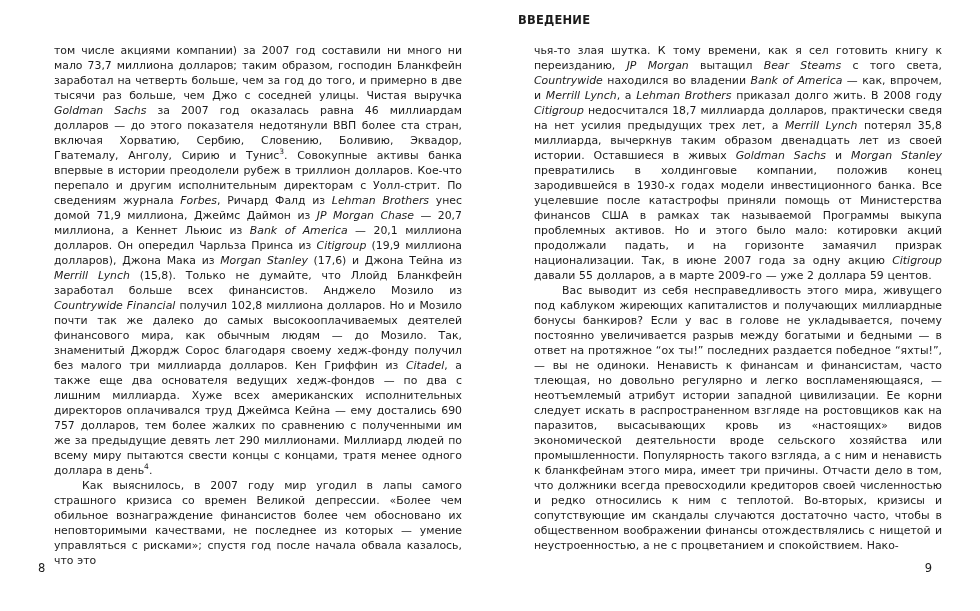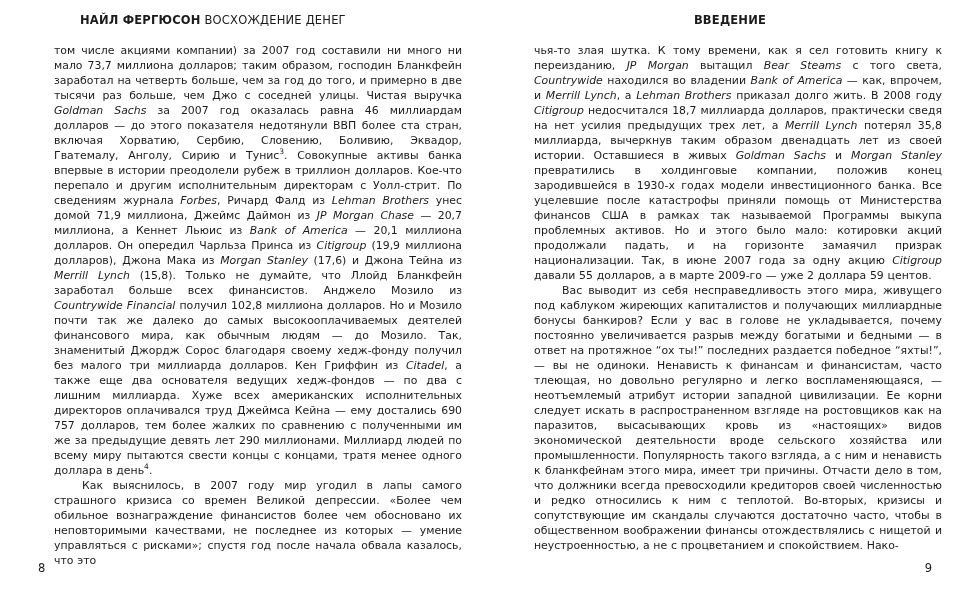--- a/index.html
+++ b/index.html
@@ -20,21 +20,21 @@
   .page-left  { left: 38px; }
   .page-right { left: 518px; }
   .running-head {
     position: absolute;
     top: 13px; left: 0; right: 0;
     font-size: 11.5px;
     letter-spacing: 0.2px;
     white-space: nowrap;
   }
   .running-head.head-left { padding-left: 42px; }
-  .running-head.head-right { text-align: center; }
+  .running-head.head-right { text-align: left; }
   .head-author { font-weight: bold; }
   .head-title  { font-weight: normal; }
   .head-section { font-weight: bold; }
   .page-body {
     position: absolute;
     top: 43px; left: 16px; right: 0;
     font-size: 10.9px;
     line-height: 15px;
     text-align: justify;
     word-spacing: 0.3px;
@@ -52,25 +52,20 @@
     top: 561px;
     font-size: 11.5px;
   }
   .page-left .page-number  { left: 0; }
   .page-right .page-number { right: 10px; }
 </style>
 </head>
 <body>
 
 <div class="page page-left">
-  <div class="running-head head-left">
-    <span class="head-author">НАЙЛ ФЕРГЮСОН</span>
-    <span> </span>
-    <span class="head-title">ВОСХОЖДЕНИЕ ДЕНЕГ</span>
-  </div>
   <div class="page-body">
       <p class="para"><span>том числе акциями компании) за 2007 год составили ни много ни мало 73,7 миллиона долларов; таким образом, господин Бланкфейн заработал на четверть больше, чем за год до того, и примерно в две тысячи раз больше, чем Джо с соседней улицы. Чистая выручка </span><i>Goldman Sachs</i><span> за 2007 год оказалась равна 46 миллиардам долларов — до этого показателя недотянули ВВП более ста стран, включая Хорватию, Сербию, Словению, Боливию, Эквадор, Гватемалу, Анголу, Сирию и Тунис</span><sup>3</sup><span>. Совокупные активы банка впервые в истории преодолели рубеж в триллион долларов. Кое-что перепало и другим исполнительным директорам с Уолл-стрит. По сведениям журнала </span><i>Forbes</i><span>, Ричард Фалд из </span><i>Lehman Brothers</i><span> унес домой 71,9 миллиона, Джеймс Даймон из </span><i>JP Morgan Chase</i><span> — 20,7 миллиона, а Кеннет Льюис из </span><i>Bank of America</i><span> — 20,1 миллиона долларов. Он опередил Чарльза Принса из </span><i>Citigroup</i><span> (19,9 миллиона долларов), Джона Мака из </span><i>Morgan Stanley</i><span> (17,6) и Джона Тейна из </span><i>Merrill Lynch</i><span> (15,8). Только не думайте, что Ллойд Бланкфейн заработал больше всех финансистов. Анджело Мозило из </span><i>Countrywide Financial</i><span> получил 102,8 миллиона долларов. Но и Мозило почти так же далеко до самых высокооплачиваемых деятелей финансового мира, как обычным людям — до Мозило. Так, знаменитый Джордж Сорос благодаря своему хедж-фонду получил без малого три миллиарда долларов. Кен Гриффин из </span><i>Citadel</i><span>, а также еще два основателя ведущих хедж-фондов — по два с лишним миллиарда. Хуже всех американских исполнительных директоров оплачивался труд Джеймса Кейна — ему достались 690 757 долларов, тем более жалких по сравнению с полученными им же за предыдущие девять лет 290 миллионами. Миллиард людей по всему миру пытаются свести концы с концами, тратя менее одного доллара в день</span><sup>4</sup><span>.</span></p>
       <p class="para indent"><span>Как выяснилось, в 2007 году мир угодил в лапы самого страшного кризиса со времен Великой депрессии. «Более чем обильное вознаграждение финансистов более чем обосновано их неповторимыми качествами, не последнее из которых — умение управляться с рисками»; спустя год после начала обвала казалось, что это</span></p>
     </div>
   <div class="page-number">8</div>
 </div>
 
 <div class="page page-right">
   <div class="running-head head-right">
     <span class="head-section">ВВЕДЕНИЕ</span>

